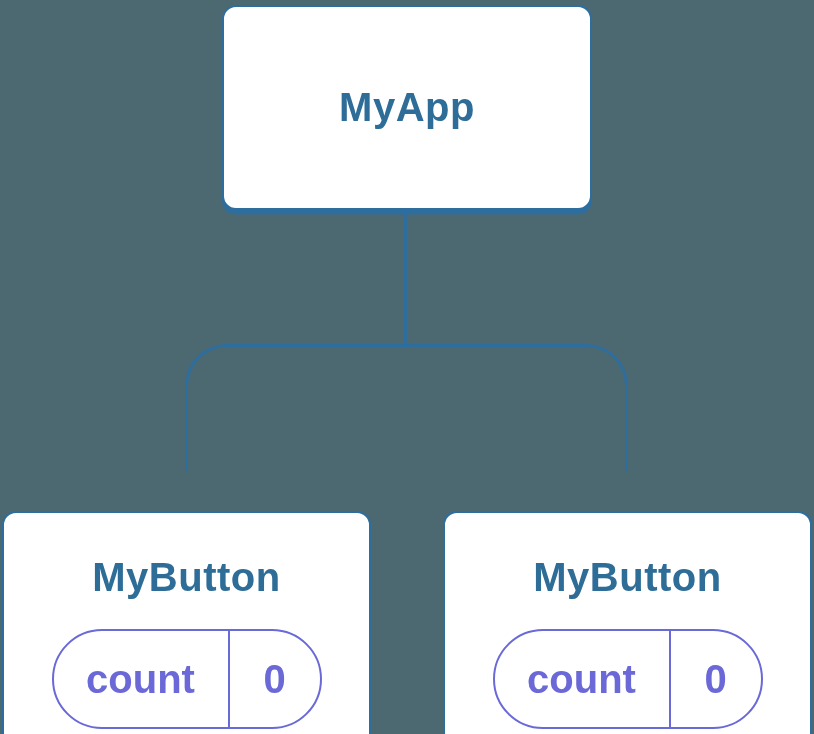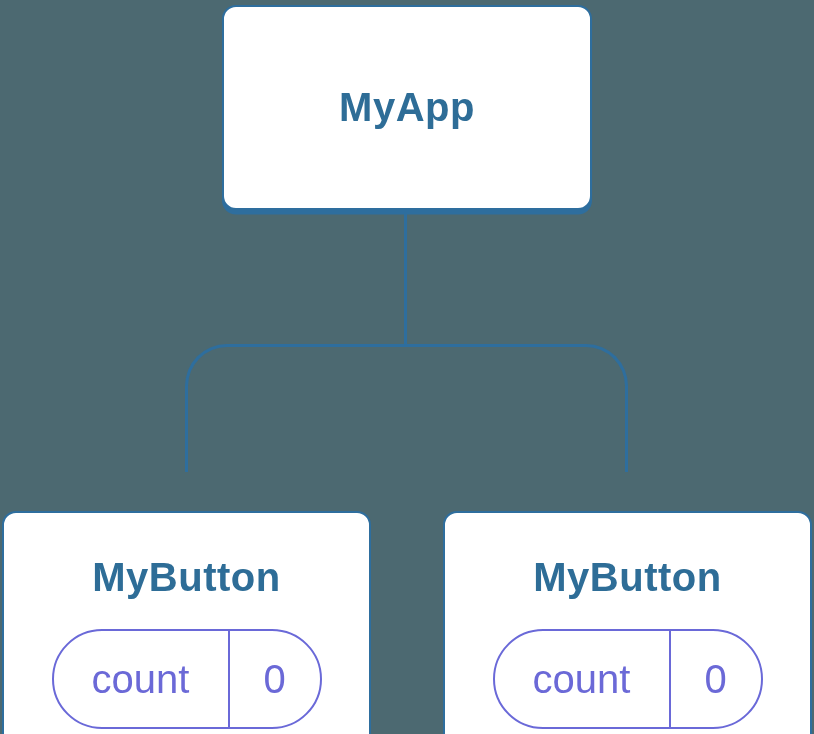--- a/index.html
+++ b/index.html
@@ -63,21 +63,21 @@
     left: 50%; top: 116px;
     transform: translateX(-50%);
     width: 270px; height: 100px;
     border: 2.5px solid var(--violet, #6a69d8);
     border-radius: 50px;
     box-sizing: border-box;
     display: flex;
     background: #ffffff;
     color: var(--violet-text, #6b69d7);
     font-size: 40px;
-    font-weight: 400;
+    font-weight: 700;
     user-select: none;
     text-align: right;
   }
   .state-key {
     width: 174px;
     border-right: 2.5px solid var(--violet, #6a69d8);
     display: flex; align-items: center; justify-content: center;
   }
   .state-value {
     flex: 1;

